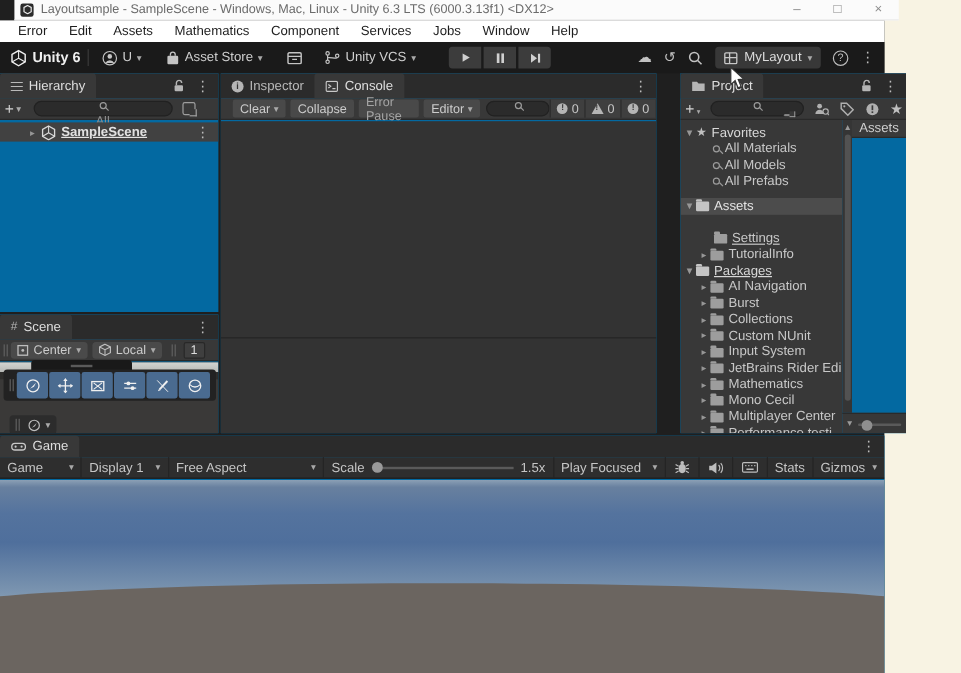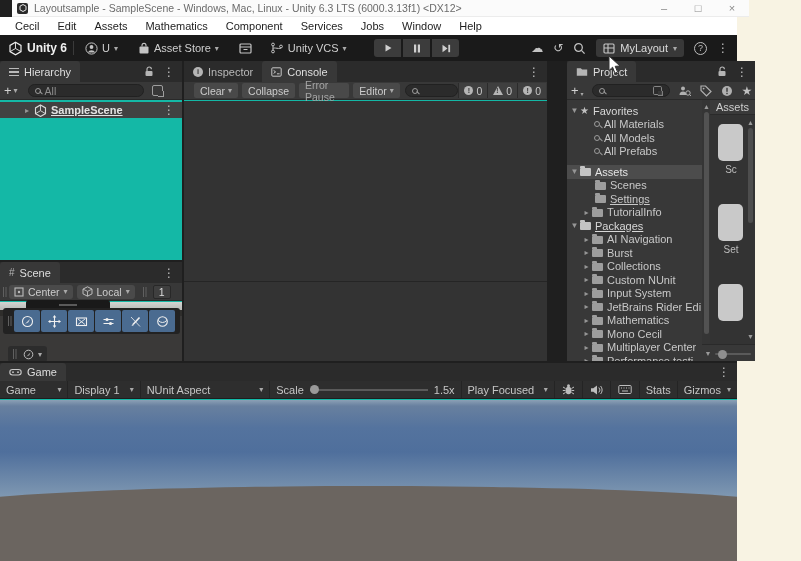--- a/index.html
+++ b/index.html
@@ -24,27 +24,27 @@
   .transport{position:absolute;left:374px;top:4px;display:flex;gap:2px;}
   .tpbtn{width:27px;height:18px;background:#3c3c3c;border-radius:3px;display:flex;align-items:center;justify-content:center;}
   .tpbtn.first{border-radius:3px 0 0 3px}.tpbtn.mid{border-radius:0}.tpbtn.last{border-radius:0 3px 3px 0}
   .tright{position:absolute;right:8px;top:0;height:26px;display:flex;align-items:center;gap:10px;}
   .glyphicon{color:#c2c2c2;font-size:12px;line-height:1;}
   .layoutpill{display:flex;align-items:center;gap:5px;background:#383838;border-radius:3px;height:18px;padding:0 7px;color:#dcdcdc;}
   .qicon{width:13px;height:13px;border:1px solid #bdbdbd;border-radius:50%;display:flex;align-items:center;justify-content:center;font-size:9px;color:#bdbdbd;}
   .kebab{color:#bdbdbd;font-size:12px;letter-spacing:0;}
 
   
-  .panel{position:absolute;background:#14b8a6;overflow:hidden;}
+  .panel{position:absolute;background:#0369a1;overflow:hidden;}
   .tabbar{position:absolute;left:0;top:0;right:0;height:21px;background:#2b2b2b;display:flex;align-items:flex-end;}
   .tab{height:21px;display:flex;align-items:center;gap:5px;padding:0 9px;font-size:11px;color:#b9b9b9;}
   .tab.active{background:#383838;color:#dedede;border-radius:3px 3px 0 0;}
   .tabright{margin-left:auto;display:flex;align-items:center;gap:9px;padding-right:7px;height:21px;}
   .ptool{position:absolute;left:0;top:21px;right:0;height:18px;background:#383838;border-bottom:1px solid #292929;display:flex;align-items:center;font-size:11px;color:#c9c9c9;}
-  .pill{background:#2b2b2b;border:1px solid #212121;border-radius:8px;height:13px;display:flex;align-items:center;gap:4px;padding:0 6px;color:#8f8f8f;font-size:10.5px;}
+  .pill{background:#2b2b2b;border:1px solid #212121;border-radius:8px;height:13px;display:flex;align-items:center;gap:4px;padding:0 6px;color:#8f8f8f;font-size:10.5px;flex-direction:column;}
   .mag{width:6px;height:6px;border:1.2px solid #9b9b9b;border-radius:50%;position:relative;flex:none;}
   .mag::after{content:"";position:absolute;width:3.5px;height:1.4px;background:#9b9b9b;transform:rotate(45deg);right:-3px;bottom:-1px;}
   .gbtn{background:#494949;border-radius:2px;height:15px;display:flex;align-items:center;gap:3px;padding:0 6px;color:#cccccc;font-size:10.5px;}
   .cnt{background:#3f3f3f;border-left:1px solid #2b2b2b;height:15px;display:flex;align-items:center;gap:3px;padding:0 5px;color:#c6c6c6;font-size:10.5px;}
   .bubble{width:9px;height:9px;border-radius:50%;background:#b5b5b5;color:#333;font-size:7px;font-weight:bold;display:flex;align-items:center;justify-content:center;}
   .tri{width:0;height:0;border-left:5.5px solid transparent;border-right:5.5px solid transparent;border-bottom:9px solid #b5b5b5;position:relative;}
   .tri span{position:absolute;left:-2px;top:1px;font-size:6.5px;font-weight:bold;color:#333;}
   .vhandle{width:1px;height:10px;background:#606060;box-shadow:2.5px 0 0 #606060;margin:0 5px 0 3px;flex:none;}
 
   
@@ -107,21 +107,21 @@
             <path d="M4 0.5 L7 2.2 V5.8 L4 7.5 L1 5.8 V2.2 Z" fill="none" stroke="#e8e8e8" stroke-width="1"></path>
           </svg>
       </span>
       <span class="wtitle">Layoutsample - SampleScene - Windows, Mac, Linux - Unity 6.3 LTS (6000.3.13f1) &lt;DX12&gt;</span>
       <span class="wctl">–</span>
       <span class="wctl">□</span>
       <span class="wctl">×</span>
     </div>
 
     <div class="menubar">
-      <span class="menuitem">Cecil</span>
+      <span class="menuitem">Error</span>
       <span class="menuitem">Edit</span>
       <span class="menuitem">Assets</span>
       <span class="menuitem">Mathematics</span>
       <span class="menuitem">Component</span>
       <span class="menuitem">Services</span>
       <span class="menuitem">Jobs</span>
       <span class="menuitem">Window</span>
       <span class="menuitem">Help</span>
     </div>
 
@@ -485,24 +485,20 @@
         </div>
         <div class="trow" style="top:31px;">
           <span class="tico mag" style="margin-left:27px;"></span>
           <span>All Models</span>
         </div>
         <div class="trow" style="top:65px;background:#4c4c4c;color:#e4e4e4;">
           <span class="fold" style="margin-left:2px;">▼</span>
           <span class="tico fldr open"></span>
           <span>Assets</span>
         </div>
-        <div class="trow" style="top:78.5px;">
-          <span class="tico fldr" style="margin-left:28px;"></span>
-          <span>Scenes</span>
-        </div>
         <div class="trow" style="top:92px;text-decoration:underline;">
           <span class="tico fldr" style="margin-left:28px;"></span>
           <span>Settings</span>
         </div>
         <div class="trow" style="top:105.5px;">
           <span class="fold" style="margin-left:14px;">▸</span>
           <span class="tico fldr"></span>
           <span>TutorialInfo</span>
         </div>
         <div class="trow" style="top:119px;">
@@ -560,32 +556,20 @@
           <span class="tico fldr"></span>
           <span>Performance testi</span>
         </div>
       </div>
 
       <div class="scroll" style="left:135px;top:39px;width:8px;bottom:17px;">
         <span class="sarrow" style="left:1px;top:3px;">▲</span>
         <div class="sthumb" style="left:1.5px;top:12px;width:5px;height:222px;"></div>
       </div>
 
-      <div style="position:absolute;left:143px;top:54px;right:0;bottom:17px;background:#333333;">
-        <div class="thumbblock" style="left:8px;top:9px;"></div>
-        <div class="thumblabel" style="left:6px;top:49px;">Sc</div>
-        <div class="thumbblock" style="left:8px;top:89px;"></div>
-        <div class="thumblabel" style="left:6px;top:129px;">Set</div>
-        <div class="thumbblock" style="left:8px;top:169px;"></div>
-        <div class="scroll" style="right:1px;top:2px;width:8px;bottom:2px;background:#333333;">
-          <span class="sarrow" style="left:1px;top:2px;">▲</span>
-          <div class="sthumb" style="left:1.5px;top:11px;width:5px;height:95px;background:#4d4d4d;"></div>
-          <span class="sarrow" style="left:1px;bottom:2px;">▼</span>
-        </div>
-      </div>
       <div class="paneheader">
         <span>Assets</span>
       </div>
 
       <div class="bottombar">
         <span class="sarrow" style="left:2.5px;top:5px;">▼</span>
         <div class="slider-track"></div>
         <div class="slider-knob"></div>
       </div>
     </div>
@@ -611,21 +595,21 @@
           <span>Game</span>
           <span class="dd" style="margin-left:auto;">▾</span>
         </div>
         <span class="gsep"></span>
         <div class="gdd" style="width:74px;">
           <span>Display 1</span>
           <span class="dd" style="margin-left:auto;">▾</span>
         </div>
         <span class="gsep"></span>
         <div class="gdd" style="width:134px;">
-          <span>NUnit Aspect</span>
+          <span>Free Aspect</span>
           <span class="dd" style="margin-left:auto;">▾</span>
         </div>
         <span class="gsep"></span>
         <div class="gdd">
           <span>Scale</span>
           <span style="position:relative;width:118px;height:10px;display:block;">
             <span style="position:absolute;left:0;top:4.5px;width:118px;height:1.5px;background:#5a5a5a;display:block;"></span>
             <span style="position:absolute;left:0;top:0.5px;width:9px;height:9px;border-radius:50%;background:#9a9a9a;display:block;"></span>
           </span>
           <span>1.5x</span>

